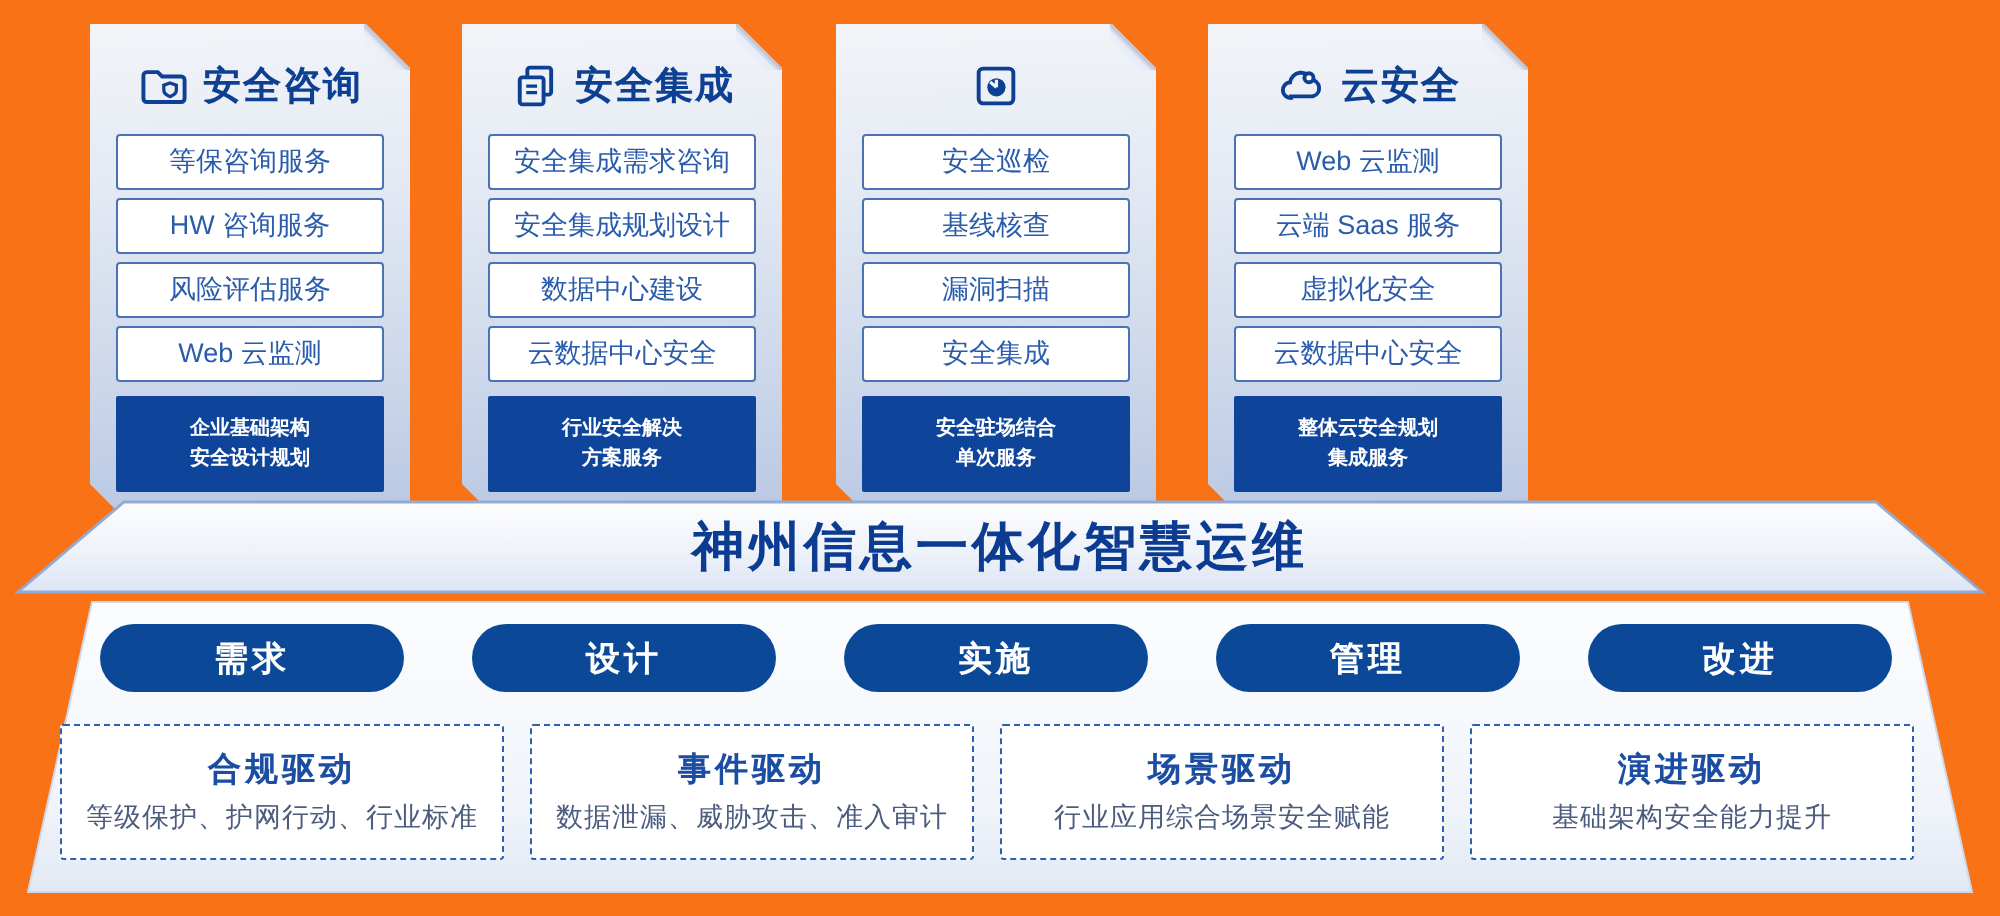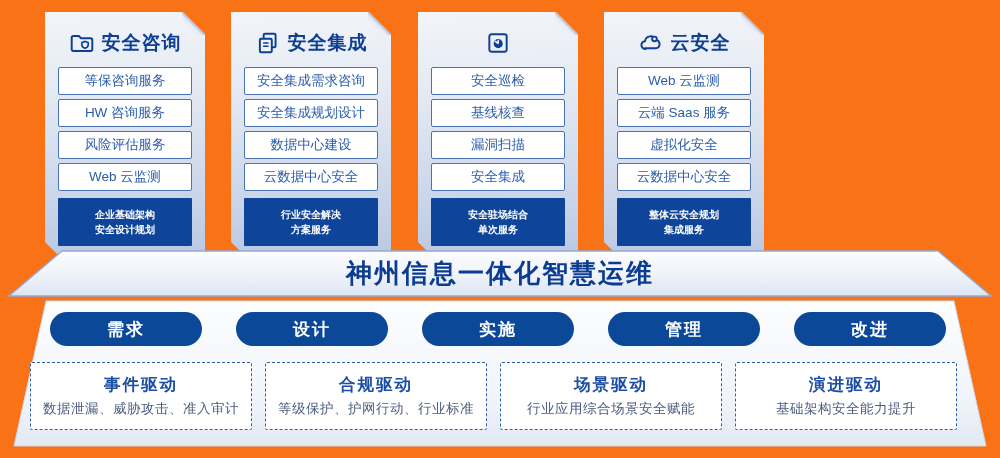--- a/index.html
+++ b/index.html
@@ -172,28 +172,28 @@
   </svg>
 
   <div class="pill" style="left:50px">需求</div>
   <div class="pill" style="left:236px">设计</div>
   <div class="pill" style="left:422px">实施</div>
   <div class="pill" style="left:608px">管理</div>
   <div class="pill" style="left:794px">改进</div>
 
   <div class="drivers">
     <div class="driver">
+      <div class="driver-title">合规驱动</div>
+      <div class="driver-desc">等级保护、护网行动、行业标准</div>
+    </div>
+    <div class="driver">
       <div class="driver-title">事件驱动</div>
       <div class="driver-desc">数据泄漏、威胁攻击、准入审计</div>
     </div>
     <div class="driver">
-      <div class="driver-title">合规驱动</div>
-      <div class="driver-desc">等级保护、护网行动、行业标准</div>
-    </div>
-    <div class="driver">
       <div class="driver-title">场景驱动</div>
       <div class="driver-desc">行业应用综合场景安全赋能</div>
     </div>
     <div class="driver">
       <div class="driver-title">演进驱动</div>
       <div class="driver-desc">基础架构安全能力提升</div>
     </div>
   </div>
 
 </div>

